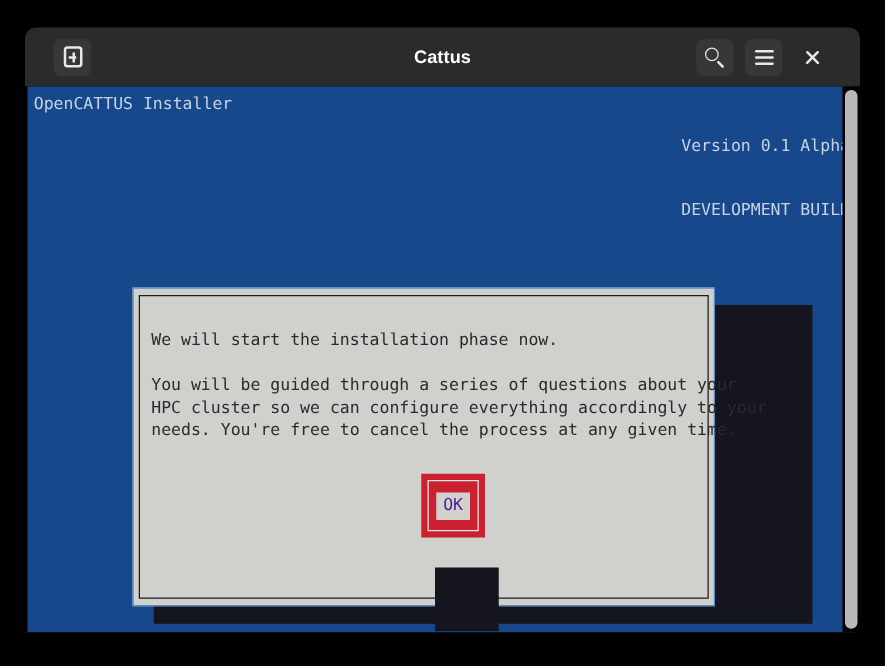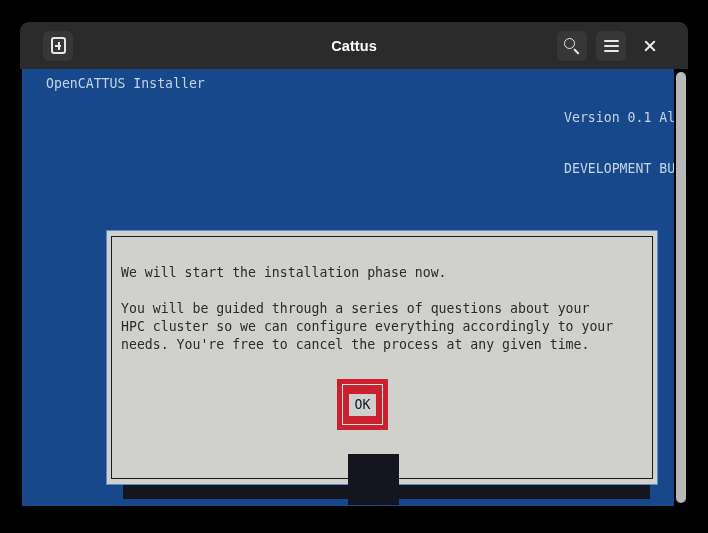--- a/index.html
+++ b/index.html
@@ -141,21 +141,20 @@
     font-size: 13.2px;
     line-height: 17px;
   }
 
   
   #tui-header {
     position: absolute;
     left: 0; top: 6px;
     width: 100%;
     height: 36px;
-    margin-left: 19px;
   }
   #app-name {
     position: absolute;
     left: 5px; top: 0;
     color: #c7d3e4;
     white-space: pre;
   }
   #version-block {
     position: absolute;
     right: 2px; top: 0;
@@ -179,21 +178,21 @@
   #dialog-shadow {
     position: absolute;
     left: 101px; top: 175px;
     width: 527px;
     height: 255px;
     background: #15151f;
   }
   #dialog {
     position: absolute;
     left: 84px; top: 161px;
-    width: 552px;
+    width: 466px;
     height: 255px;
     background: #d0d0cd;
     box-sizing: border-box;
     border: 1px solid #5a8cc8;
     padding-left: 48px;
   }
   #dialog-inner {
     position: absolute;
     left: 4px; top: 5px;
     right: 4px; bottom: 5px;
@@ -233,21 +232,21 @@
     width: 41px;
     height: 41px;
     border: 1.6px solid #e6e6e6;
     box-sizing: border-box;
     display: flex;
     align-items: center;
     justify-content: center;
   }
   #ok-label {
     background: #d0d0cd;
-    color: #0f172a;
+    color: #4c1d95;
     font-family: "DejaVu Sans Mono", monospace;
     font-size: 13.2px;
     line-height: 17px;
     padding: 2px 6px 3px 6px;
     display: block;
     white-space: pre;
   }
 
   
   #scrollbar-track {

